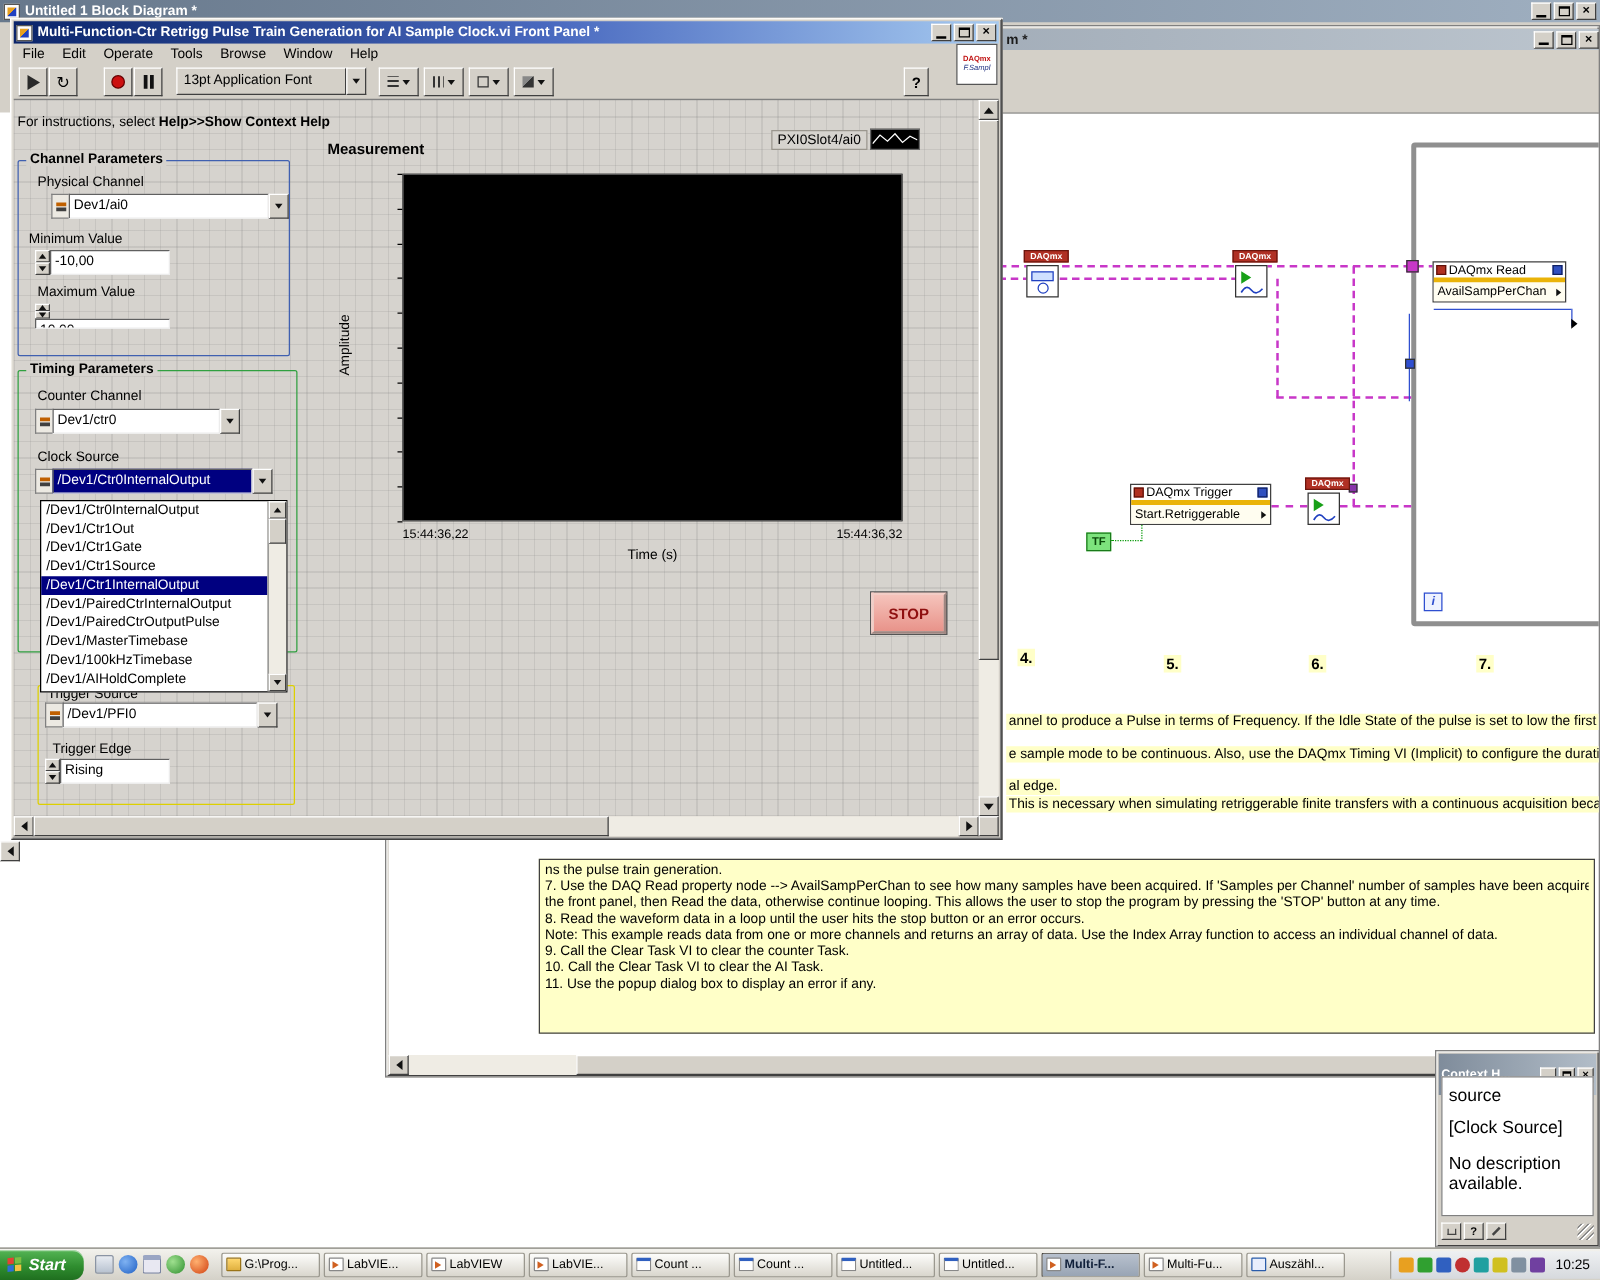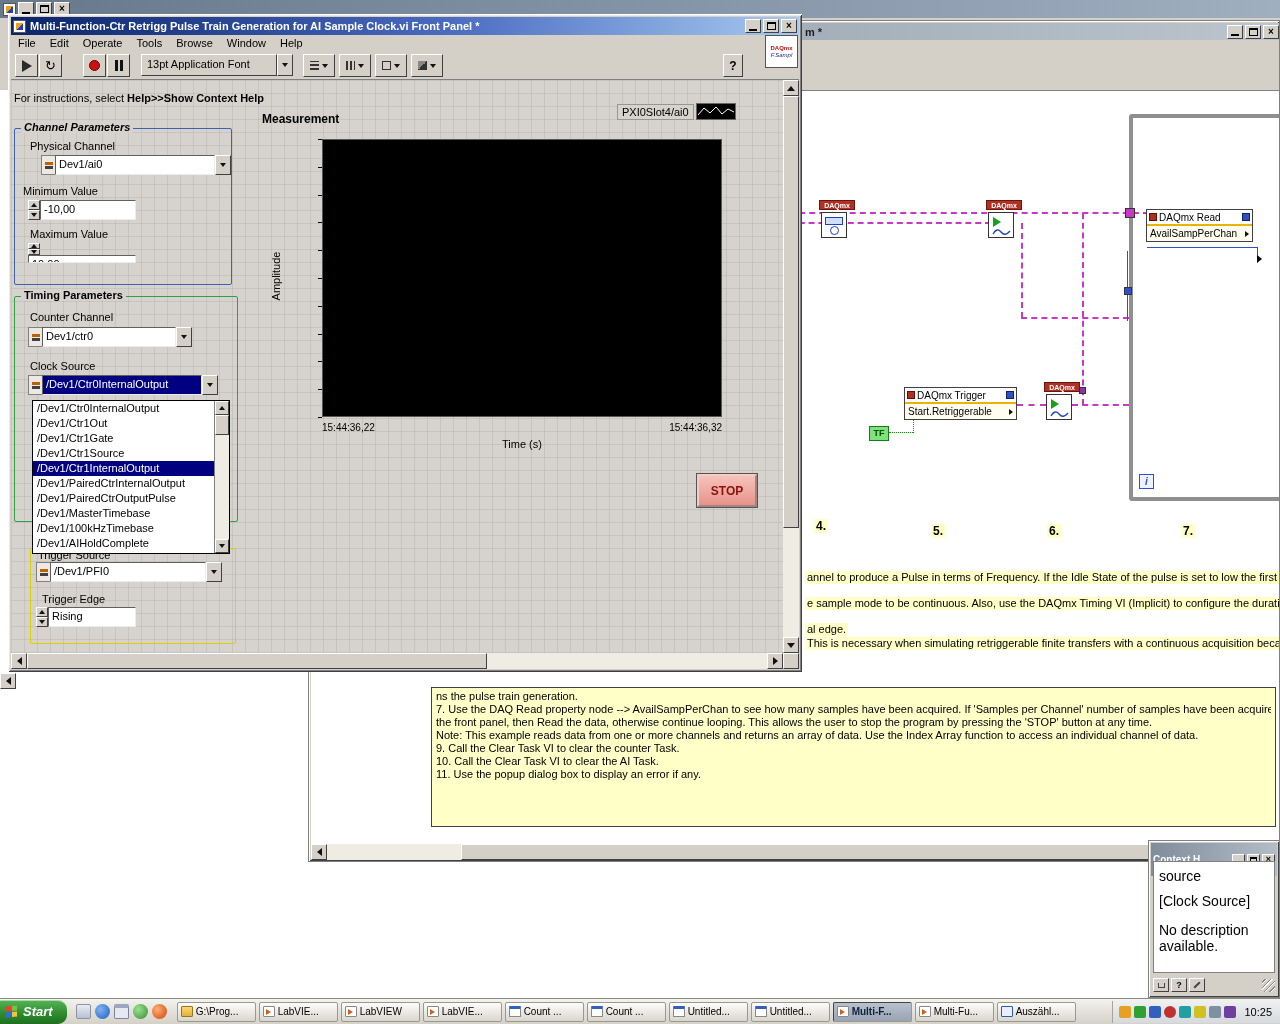--- a/index.html
+++ b/index.html
@@ -37,21 +37,21 @@
   .loop { position:absolute; left:818px; top:23px; width:470px; height:387px; border:4px solid #8f8f8f; border-radius:3px; }
   .wmh { position:absolute; height:0; border-top:2px dashed #c837c8; }
   .wmv { position:absolute; width:0; border-left:2px dashed #c837c8; }
   .wbh { position:absolute; height:0; border-top:1px solid #2f4fd0; }
   .wbv { position:absolute; width:0; border-left:1px solid #2f4fd0; }
   .wgh { position:absolute; height:0; border-top:1px dotted #0a9a0a; }
   .wgv { position:absolute; width:0; border-left:1px dotted #0a9a0a; }
   .chip { position:absolute; width:36px; height:10px; background:#b03024; color:#fff; font-size:7px; font-weight:bold; text-align:center; line-height:9px; border:1px solid #6b150d; }
   .nico { position:absolute; width:26px; height:26px; background:#fff; border:1px solid #333; }
   .pnode { position:absolute; background:#fff; border:1px solid #404040; }
-  .pnh { height:16px; display:flex; align-items:center; gap:2px; padding:0 2px; border-bottom:2px solid #eab308; font-size:10px; white-space:nowrap; }
+  .pnh { height:16px; display:flex; align-items:center; gap:2px; padding:0 2px; border-bottom:4px solid #eab308; font-size:10px; white-space:nowrap; }
   .pnr { height:15px; display:flex; align-items:center; padding:0 3px; font-size:10px; white-space:nowrap; background:#fffdf0; }
   .pnico { width:8px; height:8px; background:#b03020; border:1px solid #601008; flex:0 0 auto; }
   .pnico.b { background:#3050c0; border-color:#102060; }
   .tf { position:absolute; left:558px; top:335px; width:20px; height:15px; background:#7de37d; border:1px solid #1a7a1a; color:#0a4a0a; font-weight:bold; font-size:9px; text-align:center; line-height:13px; }
   .iterm { position:absolute; left:828px; top:383px; width:15px; height:15px; background:#eef2ff; border:1px solid #2f4fd0; color:#2f4fd0; font-weight:bold; font-style:italic; font-size:10px; text-align:center; line-height:13px; }
   .tun { position:absolute; border:1px solid #333; }
   .step { position:absolute; font-weight:bold; font-size:12px; background:#ffffc8; padding:0 2px; }
   .cmt { position:absolute; background:#ffffc8; font-size:11px; white-space:nowrap; padding:0 2px; line-height:13px; }
   .cmtbox { position:absolute; left:120px; top:596px; width:845px; height:140px; background:#ffffc8; border:1px solid #404040; overflow:hidden; padding:2px 4px; }
   .cmtbox div { white-space:nowrap; line-height:13px; font-size:11px; overflow:hidden; }
@@ -117,20 +117,21 @@
   .trico { width:12px; height:12px; border-radius:2px; }
   .clock { font-size:11px; margin-left:5px; }
 </style>
 </head>
 <body>
 
 <div id="screen">
 
   <div class="w1-tb">
     <span class="appico"></span>
+    <span class="tbtext">Untitled 1 Block Diagram *</span>
     <span style="display:flex;">
       <span class="capbtn">
           <span class="gmin"></span>
         </span>
       <span class="capbtn">
           <span class="gmax"></span>
         </span>
       <span class="capbtn">
           <span class="gx">×</span>
         </span>
@@ -238,20 +239,21 @@
 
       <div class="cmt" style="left:494px; top:480px;">annel to produce a Pulse in terms of Frequency.  If the Idle State of the pulse is set to low the first</div>
       <div class="cmt" style="left:494px; top:506px;">e sample mode to be continuous.  Also, use the DAQmx Timing VI (Implicit) to configure the duratio</div>
       <div class="cmt" style="left:494px; top:532px;">al edge.</div>
       <div class="cmt" style="left:494px; top:546px;">This is necessary when simulating retriggerable finite transfers with a continuous acquisition becaus</div>
 
       <div class="cmtbox">
         <div>ns the pulse train generation.</div>
         <div>7.  Use the DAQ Read property node --&gt; AvailSampPerChan to see how many samples have been acquired.  If 'Samples per Channel' number of samples have been acquired, as</div>
         <div>the front panel, then Read the data, otherwise continue looping.  This allows the user to stop the program by pressing the 'STOP' button at any time.</div>
+        <div>8.  Read the waveform data in a loop until the user hits the stop button or an error occurs.</div>
         <div>Note: This example reads data from one or more channels and returns an array of data. Use the Index Array function to access an individual channel of data.</div>
         <div>9. Call the Clear Task VI to clear the counter Task.</div>
         <div>10.  Call the Clear Task VI to clear the AI Task.</div>
         <div>11. Use the popup dialog box to display an error if any.</div>
       </div>
     </div>
 
     <div class="sbtrack" style="position:absolute; left:2px; bottom:1px; width:968px; height:16px;">
       <div class="sbbtn" style="left:0; top:0; width:16px; height:16px;">
           <span class="t-left"></span>
@@ -335,21 +337,21 @@
       <div style="color:#c01010; font-weight:bold;">DAQmx</div>
       <div style="color:#203080; font-style:italic;">F.Sampl</div>
     </div>
 
     <div class="fp-content">
       <div class="lvlabel" style="left:3px; top:12px;">
         <span>For instructions, select </span><b>Help&gt;&gt;Show Context Help</b>
       </div>
 
       <div class="groupbox" style="left:3px; top:48px; width:218px; height:157px; border-color:#4060b0;"></div>
-      <div class="grouplabel" style="left:10px; top:41px;font-style:italic;">Channel Parameters</div>
+      <div class="grouplabel" style="left:10px; top:41px;">Channel Parameters</div>
       <div class="lvlabel" style="left:19px; top:60px;">Physical Channel</div>
       <div class="combo" style="left:30px; top:75px; width:190px;">
         <span class="iobadge">
             <i style="background:#c06000;"></i>
             <i style="background:#404040;"></i>
           </span>
         <span class="lvfield">Dev1/ai0</span>
         <span class="cbtn">
             <span class="t-down xs"></span>
           </span>

